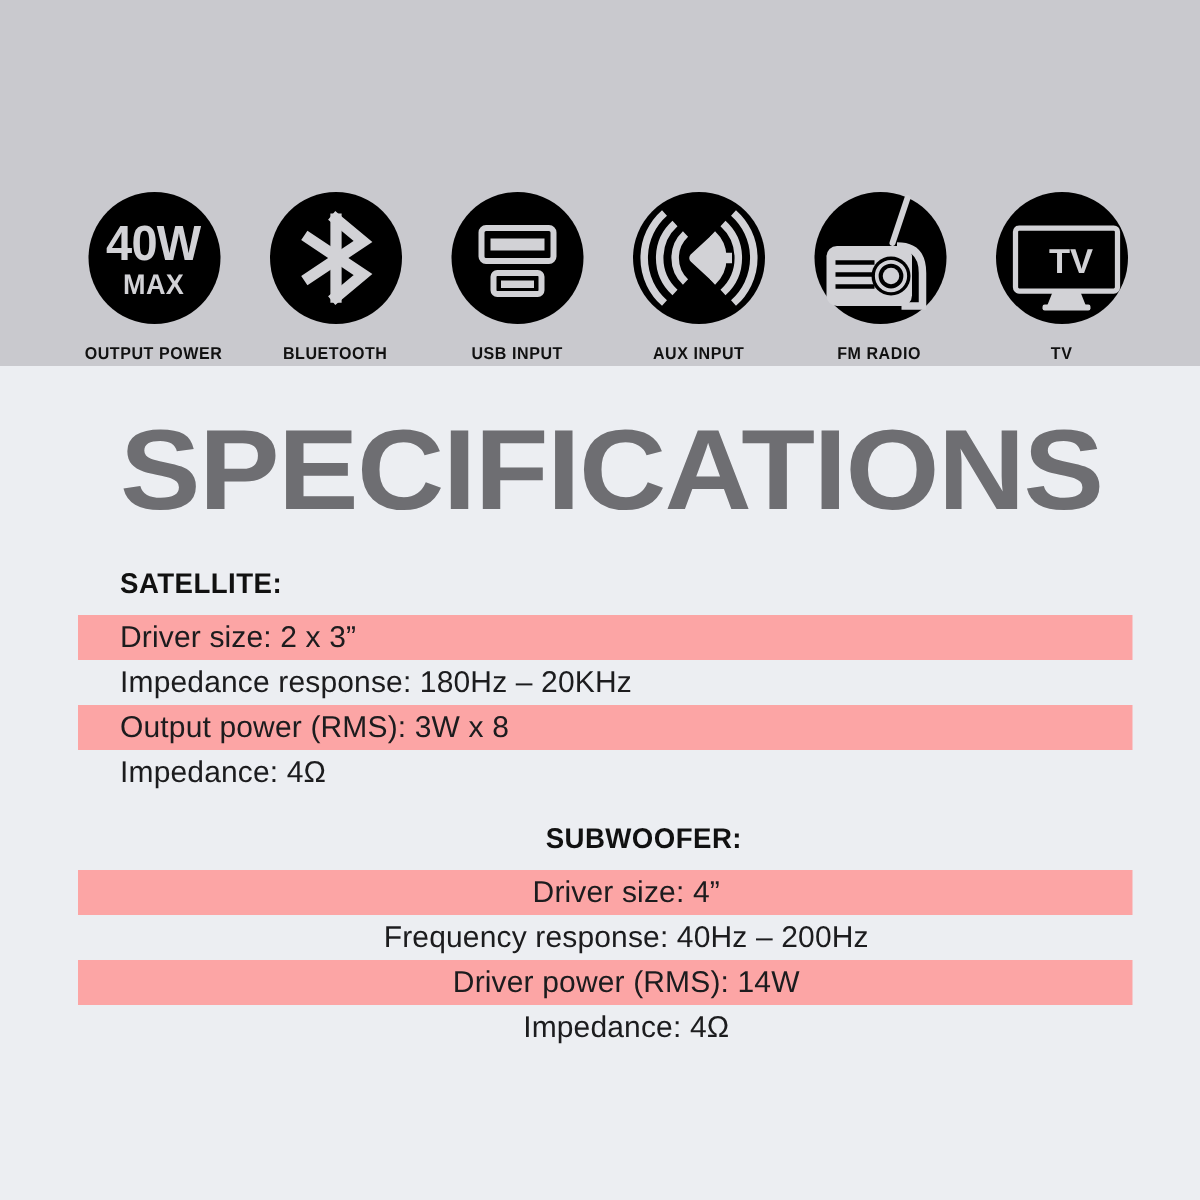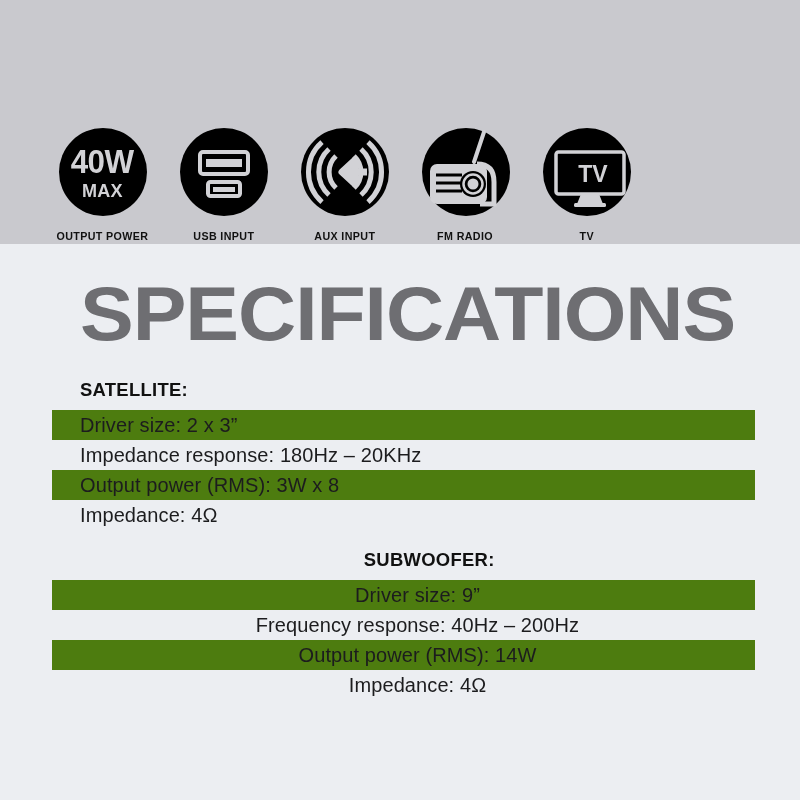--- a/index.html
+++ b/index.html
@@ -142,39 +142,51 @@
     width: 703px;
     box-sizing: border-box;
     padding-left: 28px;
     font-family: "Liberation Sans", sans-serif;
     font-size: 20px;
     font-weight: 400;
     color: #1c1c1e;
     white-space: nowrap;
     letter-spacing: 0.1px;
   }
-  .spec-row.shaded { background: #4d7c0f; }
+  .spec-row.shaded { background: #fca5a5; }
   .spec-row.plain  { background: transparent; }
 </style>
 </head>
 <body>
 
 <div id="feature-band">
   <div id="feature-strip">
 
     <div class="feature-item">
       <div class="feature-circle">
         <div class="watt-wrap">
           <span class="watt-main">40W</span>
           <span class="watt-sub">MAX</span>
         </div>
       </div>
       <div class="feature-label">OUTPUT POWER</div>
     </div>
 
+    <div class="feature-item">
+      <div class="feature-circle">
+        <svg width="88" height="88" viewBox="0 0 88 88" aria-hidden="true">
+          <g fill="none" stroke="#d2d2d6" stroke-width="7.5" stroke-linecap="square" stroke-linejoin="miter">
+            <path d="M44 18 L44 70"></path>
+            <path d="M44 18 L62 33 L26 57"></path>
+            <path d="M44 70 L62 55 L26 31"></path>
+          </g>
+        </svg>
+      </div>
+      <div class="feature-label">BLUETOOTH</div>
+    </div>
 
     <div class="feature-item">
       <div class="feature-circle">
         <svg width="88" height="88" viewBox="0 0 88 88" aria-hidden="true">
           <g stroke="#d2d2d6" fill="none">
             <rect x="20" y="24" width="48" height="22" rx="3" stroke-width="4"></rect>
             <rect x="26" y="31" width="36" height="8" fill="#d2d2d6" stroke="none"></rect>
             <rect x="28" y="54" width="32" height="14" rx="2.5" stroke-width="4"></rect>
             <rect x="33" y="59" width="22" height="5" fill="#d2d2d6" stroke="none"></rect>
           </g>
@@ -249,20 +261,20 @@
       <div class="spec-row shaded">Driver size: 2 x 3”</div>
       <div class="spec-row plain">Impedance response: 180Hz – 20KHz</div>
       <div class="spec-row shaded">Output power (RMS): 3W x 8</div>
       <div class="spec-row plain">Impedance: 4Ω</div>
     </div>
   </div>
 
   <div class="spec-group" id="group-subwoofer">
     <div class="group-heading">SUBWOOFER:</div>
     <div class="spec-rows">
-      <div class="spec-row shaded">Driver size: 9”</div>
+      <div class="spec-row shaded">Driver size: 4”</div>
       <div class="spec-row plain">Frequency response: 40Hz – 200Hz</div>
-      <div class="spec-row shaded">Output power (RMS): 14W</div>
+      <div class="spec-row shaded">Driver power (RMS): 14W</div>
       <div class="spec-row plain">Impedance: 4Ω</div>
     </div>
   </div>
 
 </div>
 
 </body></html>

